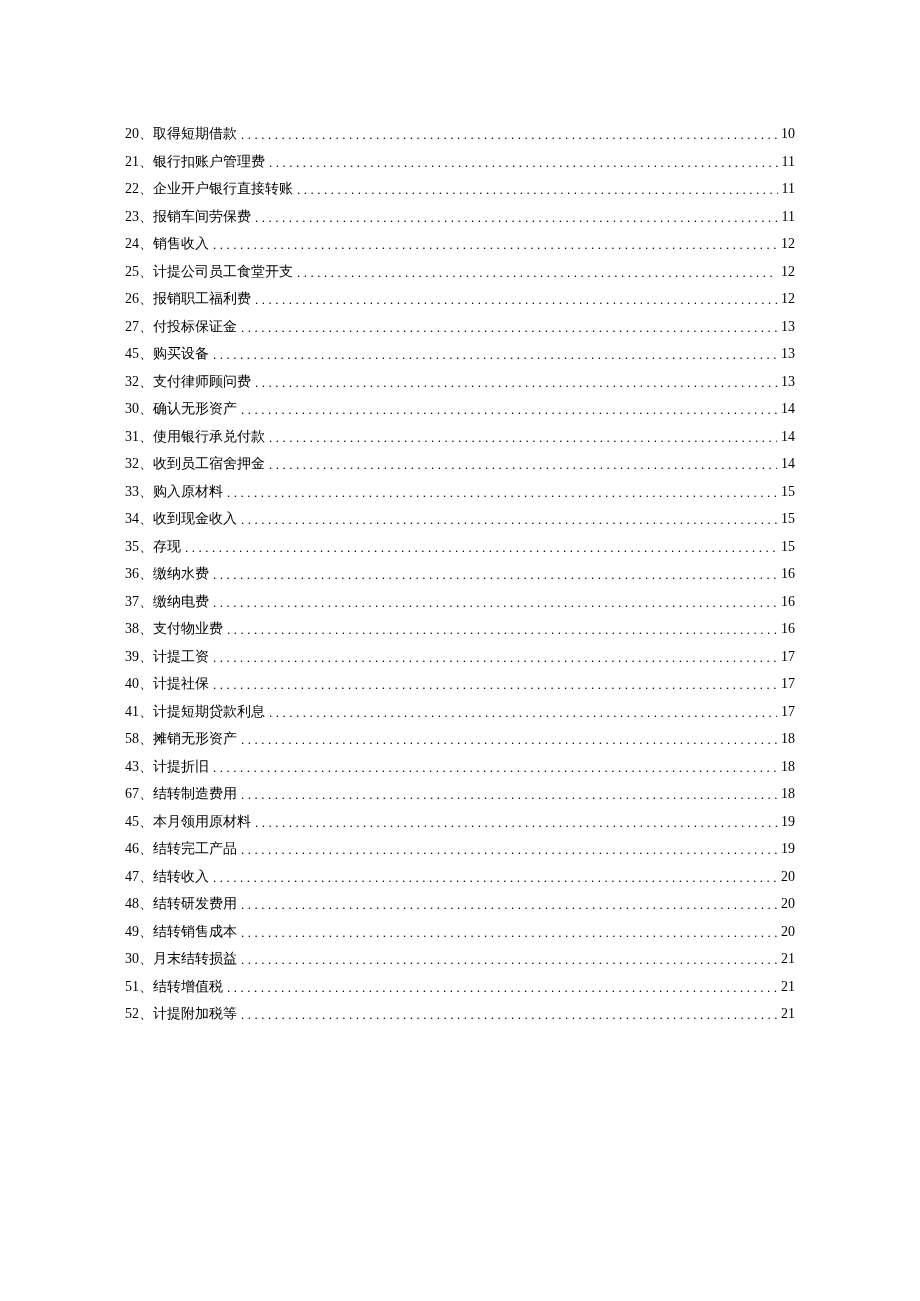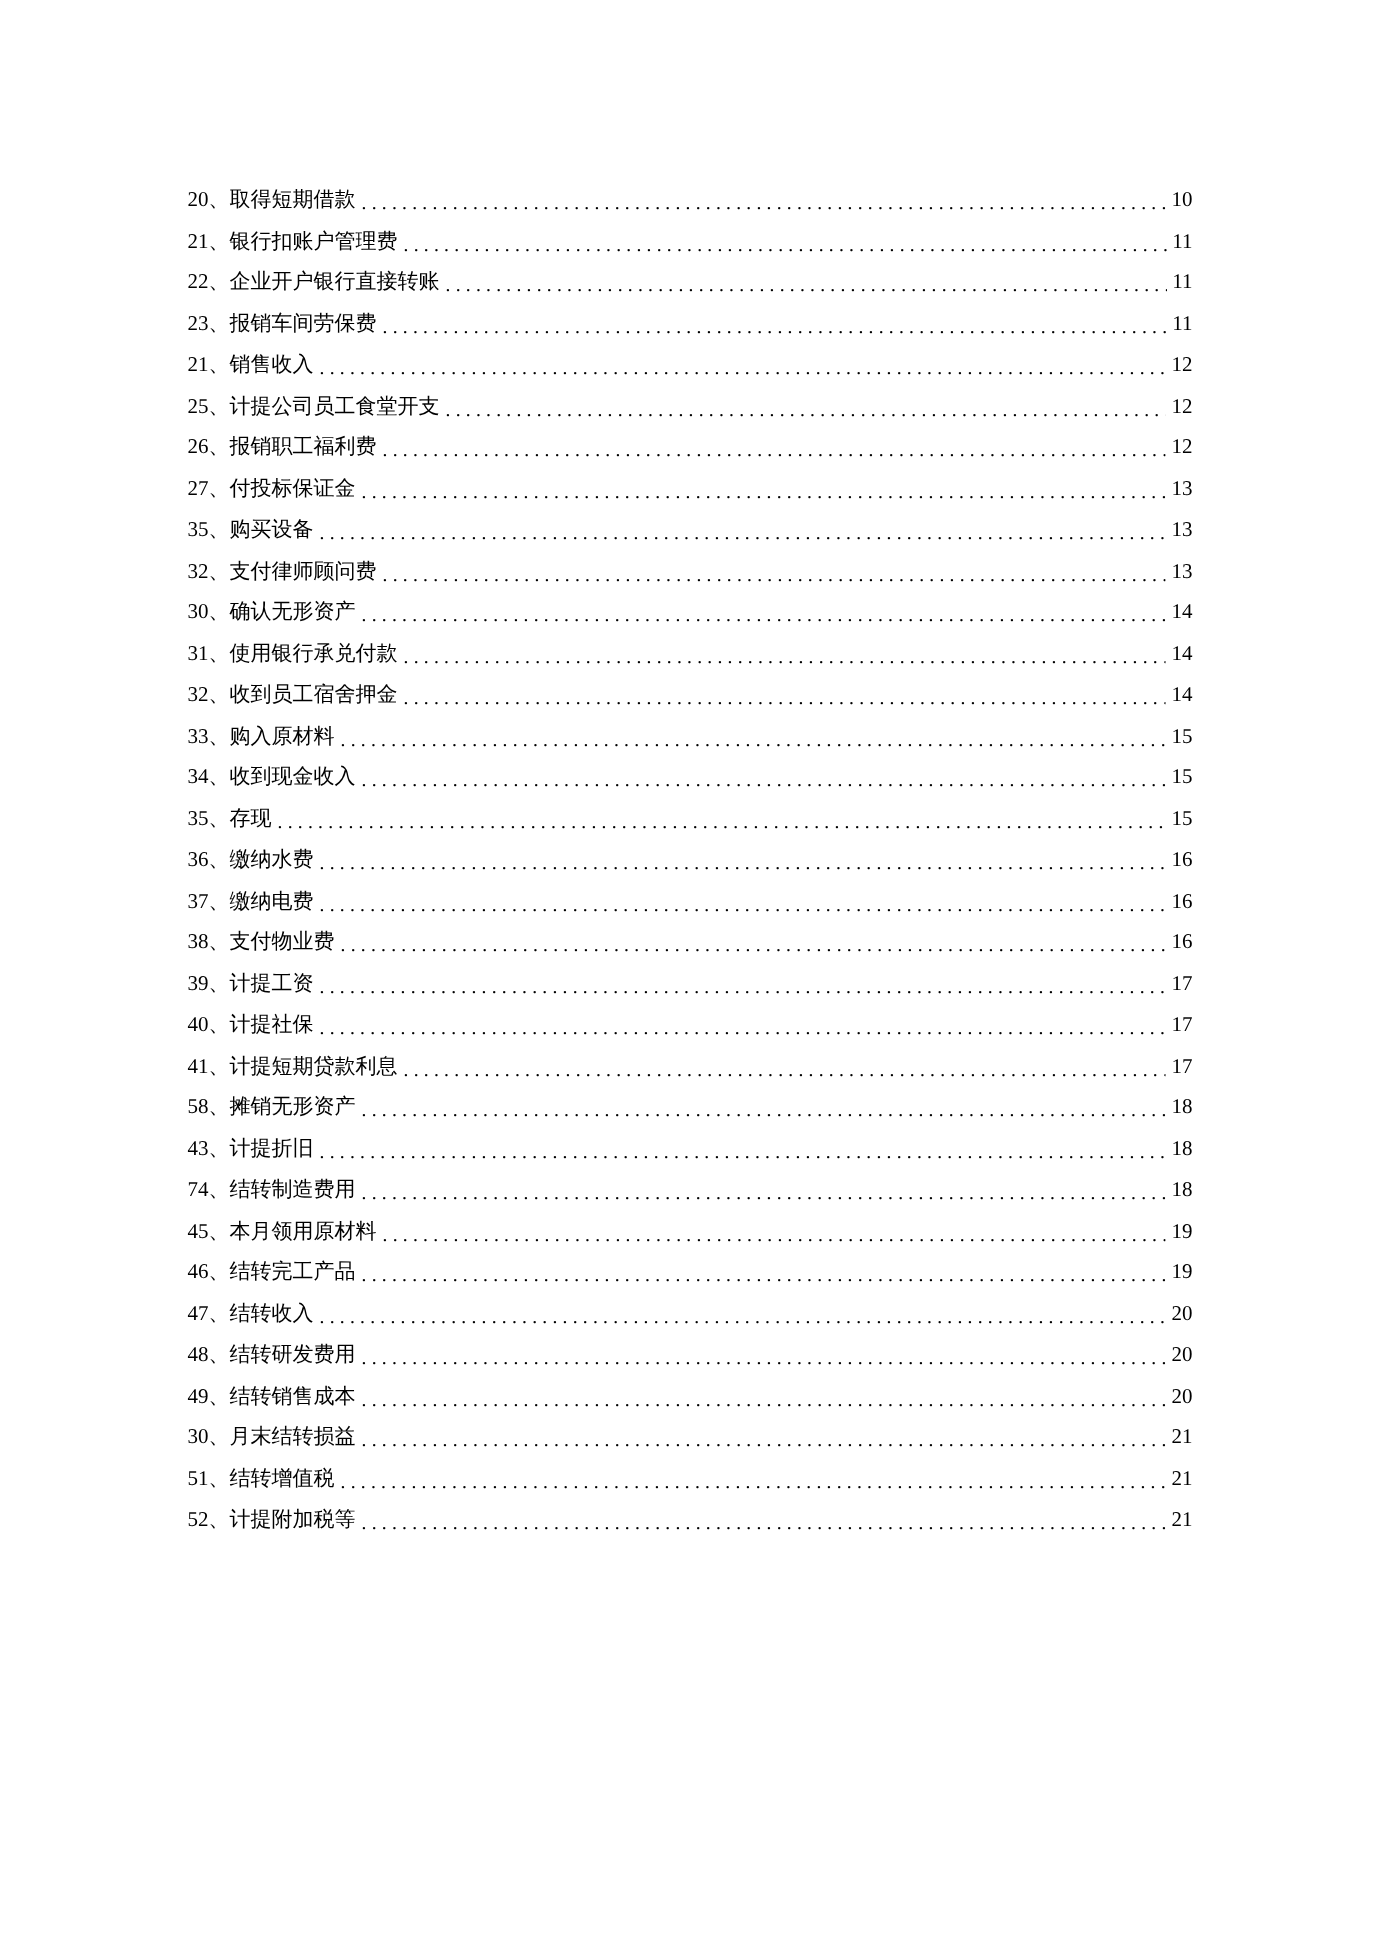--- a/index.html
+++ b/index.html
@@ -64,41 +64,41 @@
       <span class="toc-label">22、企业开户银行直接转账</span>
       <span class="toc-dots"></span>
       <span class="toc-page">11</span>
     </div>
     <div class="toc-entry">
       <span class="toc-label">23、报销车间劳保费</span>
       <span class="toc-dots"></span>
       <span class="toc-page">11</span>
     </div>
     <div class="toc-entry">
-      <span class="toc-label">21、销售收入</span>
+      <span class="toc-label">24、销售收入</span>
       <span class="toc-dots"></span>
       <span class="toc-page">12</span>
     </div>
     <div class="toc-entry">
       <span class="toc-label">25、计提公司员工食堂开支</span>
       <span class="toc-dots"></span>
       <span class="toc-page">12</span>
     </div>
     <div class="toc-entry">
       <span class="toc-label">26、报销职工福利费</span>
       <span class="toc-dots"></span>
       <span class="toc-page">12</span>
     </div>
     <div class="toc-entry">
       <span class="toc-label">27、付投标保证金</span>
       <span class="toc-dots"></span>
       <span class="toc-page">13</span>
     </div>
     <div class="toc-entry">
-      <span class="toc-label">35、购买设备</span>
+      <span class="toc-label">45、购买设备</span>
       <span class="toc-dots"></span>
       <span class="toc-page">13</span>
     </div>
     <div class="toc-entry">
       <span class="toc-label">32、支付律师顾问费</span>
       <span class="toc-dots"></span>
       <span class="toc-page">13</span>
     </div>
     <div class="toc-entry">
       <span class="toc-label">30、确认无形资产</span>
@@ -164,21 +164,21 @@
       <span class="toc-label">58、摊销无形资产</span>
       <span class="toc-dots"></span>
       <span class="toc-page">18</span>
     </div>
     <div class="toc-entry">
       <span class="toc-label">43、计提折旧</span>
       <span class="toc-dots"></span>
       <span class="toc-page">18</span>
     </div>
     <div class="toc-entry">
-      <span class="toc-label">74、结转制造费用</span>
+      <span class="toc-label">67、结转制造费用</span>
       <span class="toc-dots"></span>
       <span class="toc-page">18</span>
     </div>
     <div class="toc-entry">
       <span class="toc-label">45、本月领用原材料</span>
       <span class="toc-dots"></span>
       <span class="toc-page">19</span>
     </div>
     <div class="toc-entry">
       <span class="toc-label">46、结转完工产品</span>

